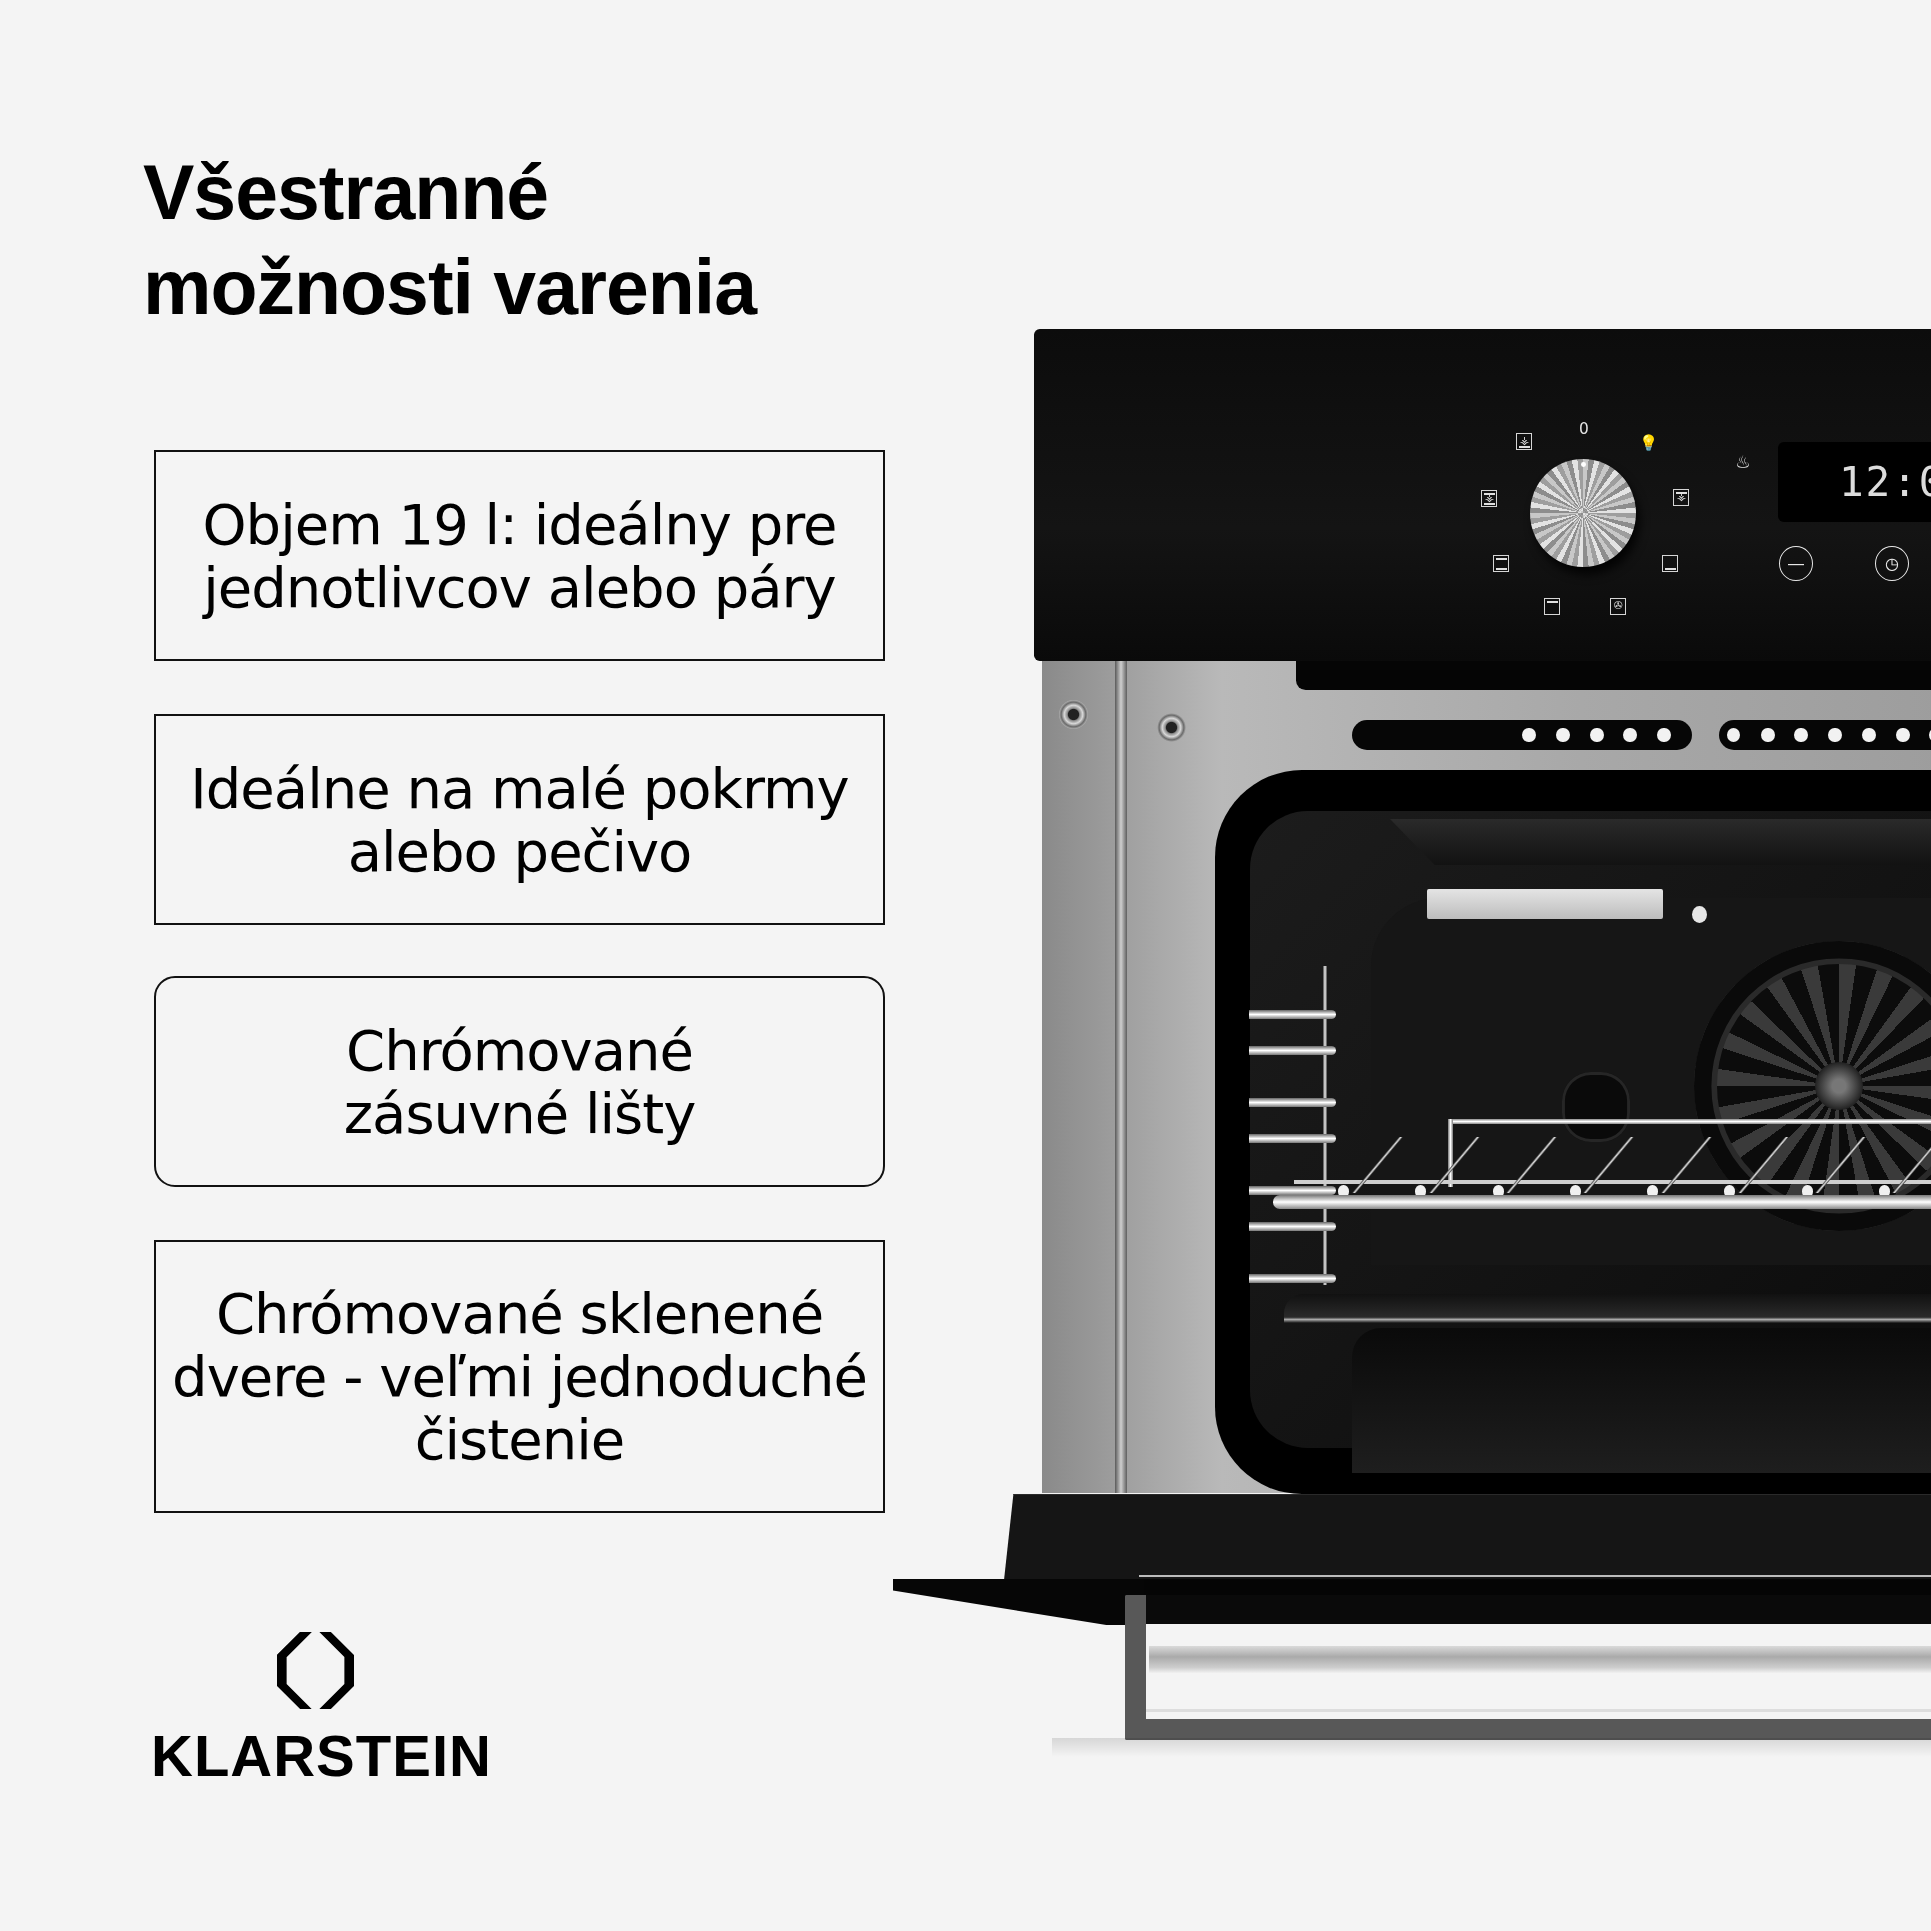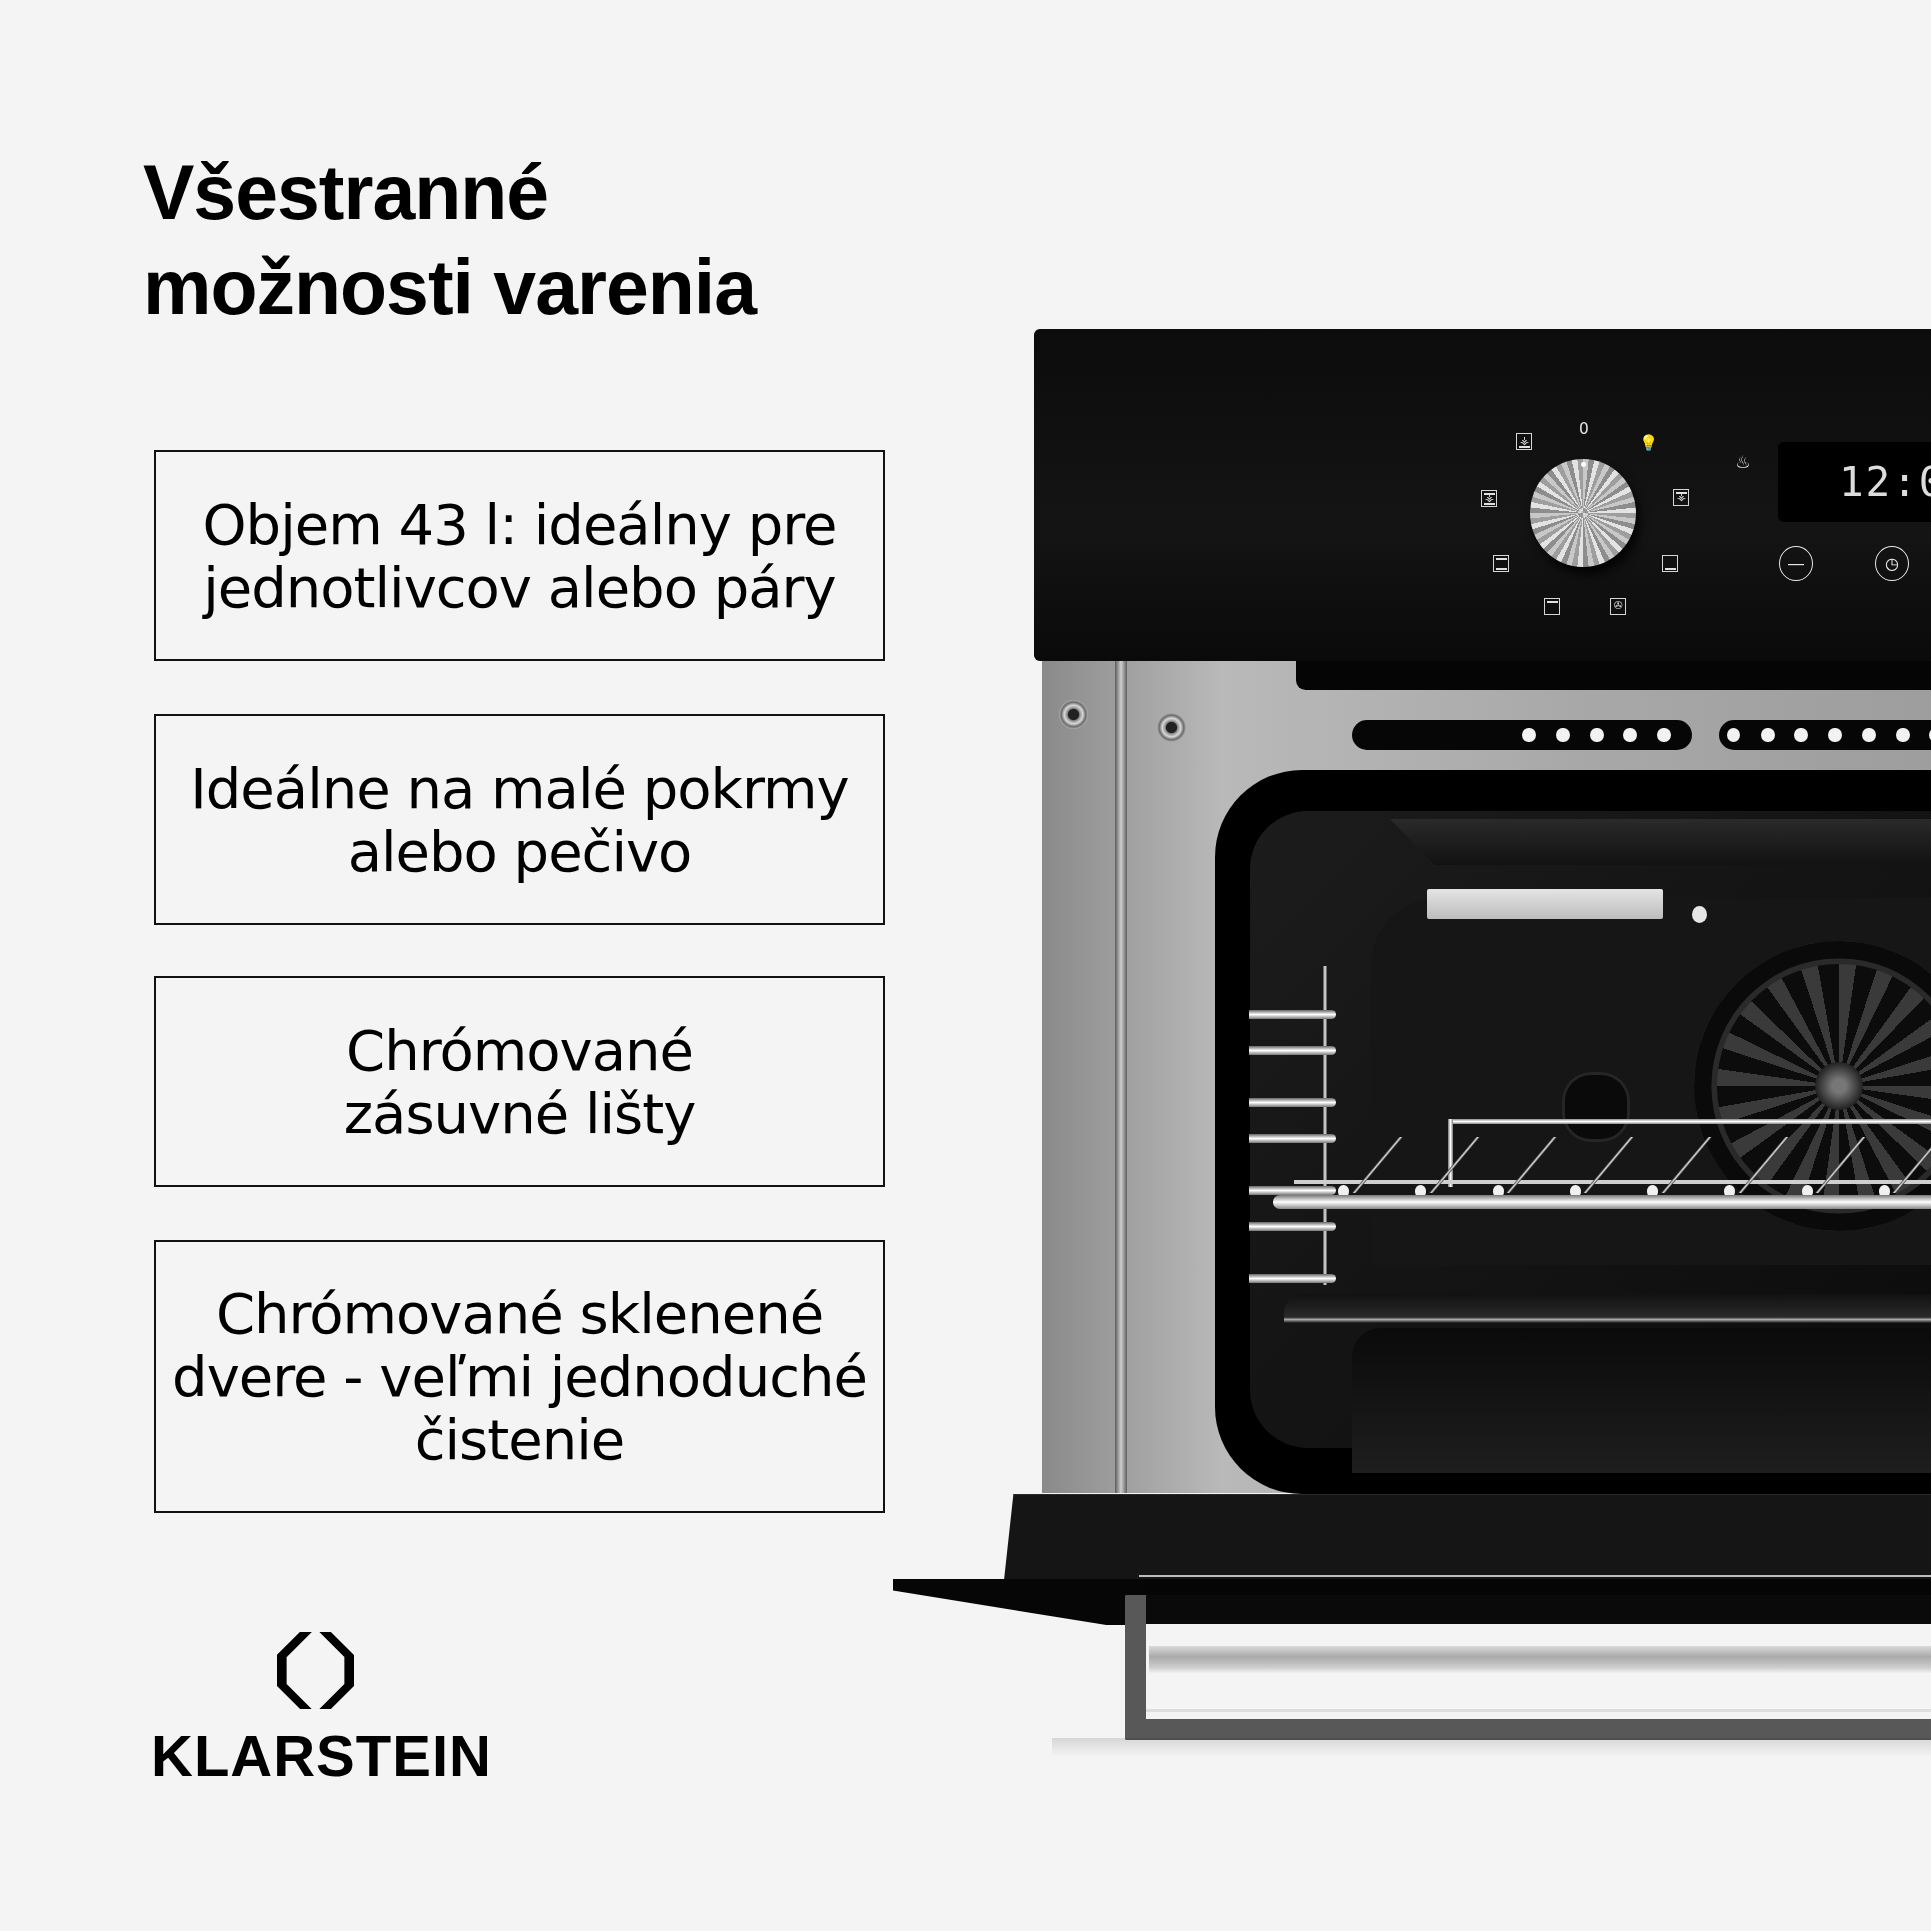--- a/index.html
+++ b/index.html
@@ -65,28 +65,28 @@
 </style>
 </head>
 <body>
 
 <h1 class="title">
   <span>Všestranné</span>
   <span>možnosti varenia</span>
 </h1>
 
 <div class="feature-box" style="top:450px;height:211px;">
-  <div class="feature-text">Objem 43 l: ideálny pre
+  <div class="feature-text">Objem 19 l: ideálny pre
 jednotlivcov alebo páry</div>
 </div>
 <div class="feature-box" style="top:714px;height:211px;">
   <div class="feature-text">Ideálne na malé pokrmy
 alebo pečivo</div>
 </div>
-<div class="feature-box" style="top:976px;height:211px;">
+<div class="feature-box" style="top:976px;height:211px;border-radius:21px;">
   <div class="feature-text">Chrómované
 zásuvné lišty</div>
 </div>
 <div class="feature-box" style="top:1240px;height:273px;">
   <div class="feature-text">Chrómované sklenené
 dvere - veľmi jednoduché
 čistenie</div>
 </div>
 
 <div class="logo">

